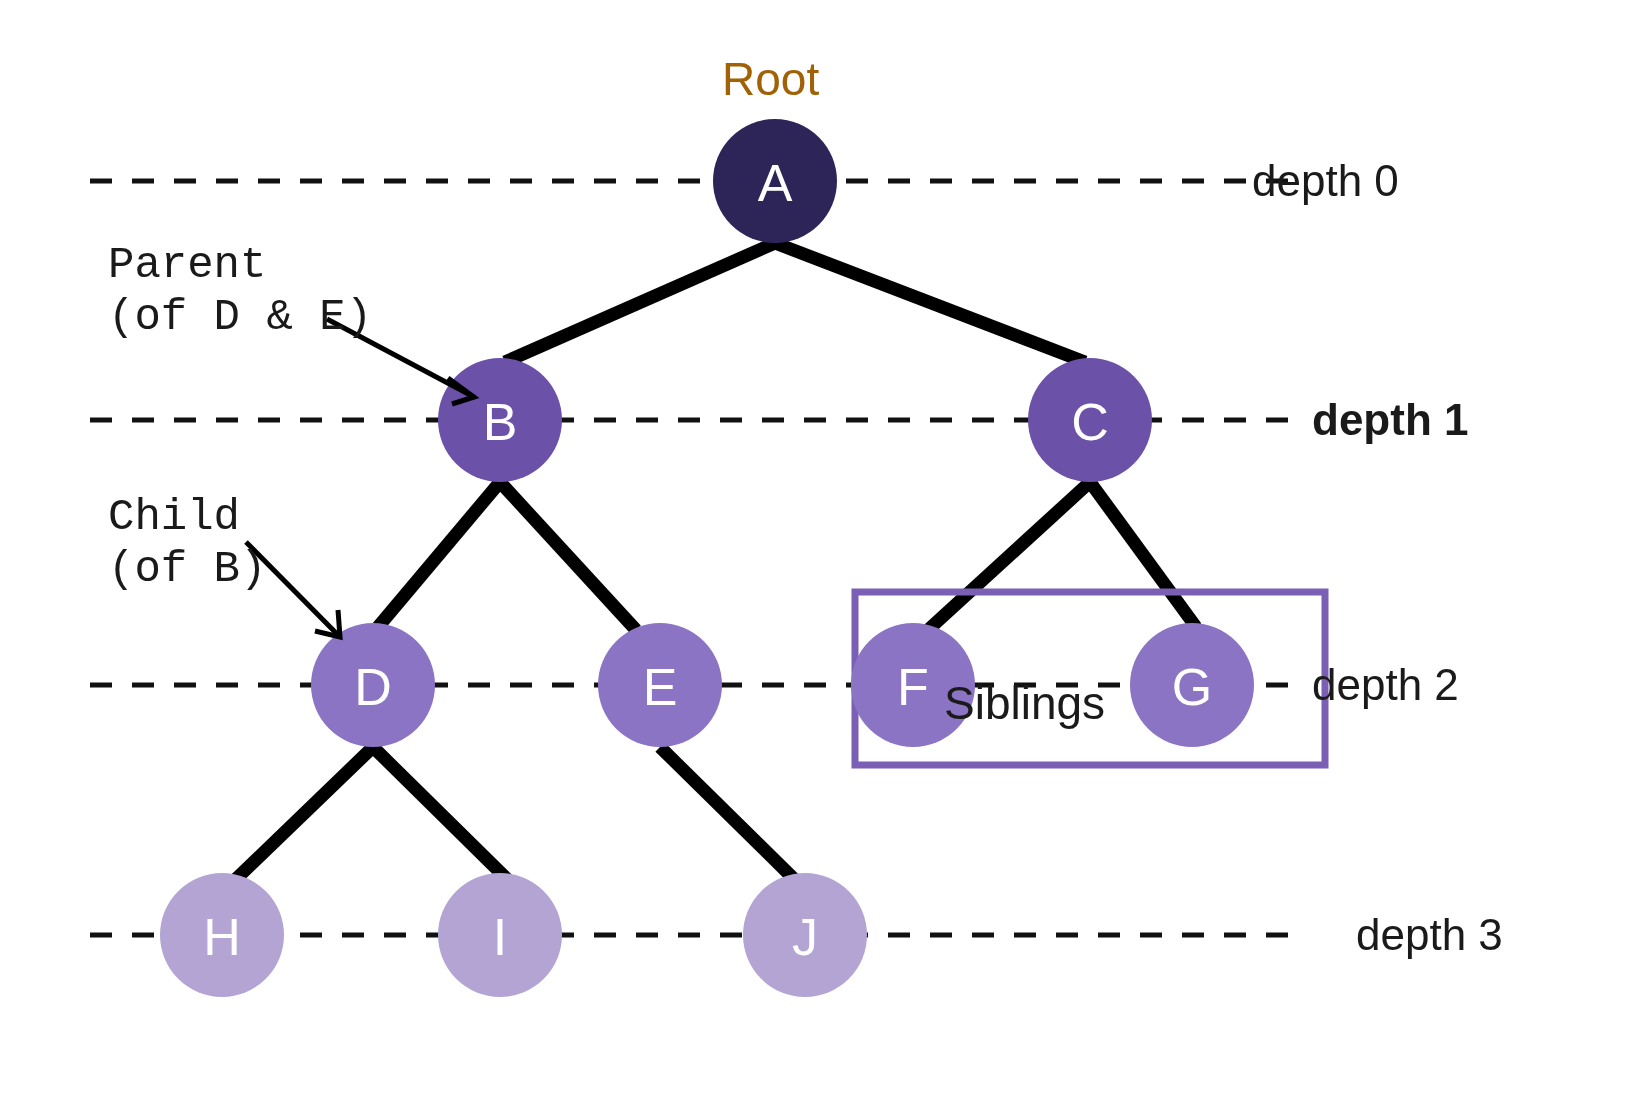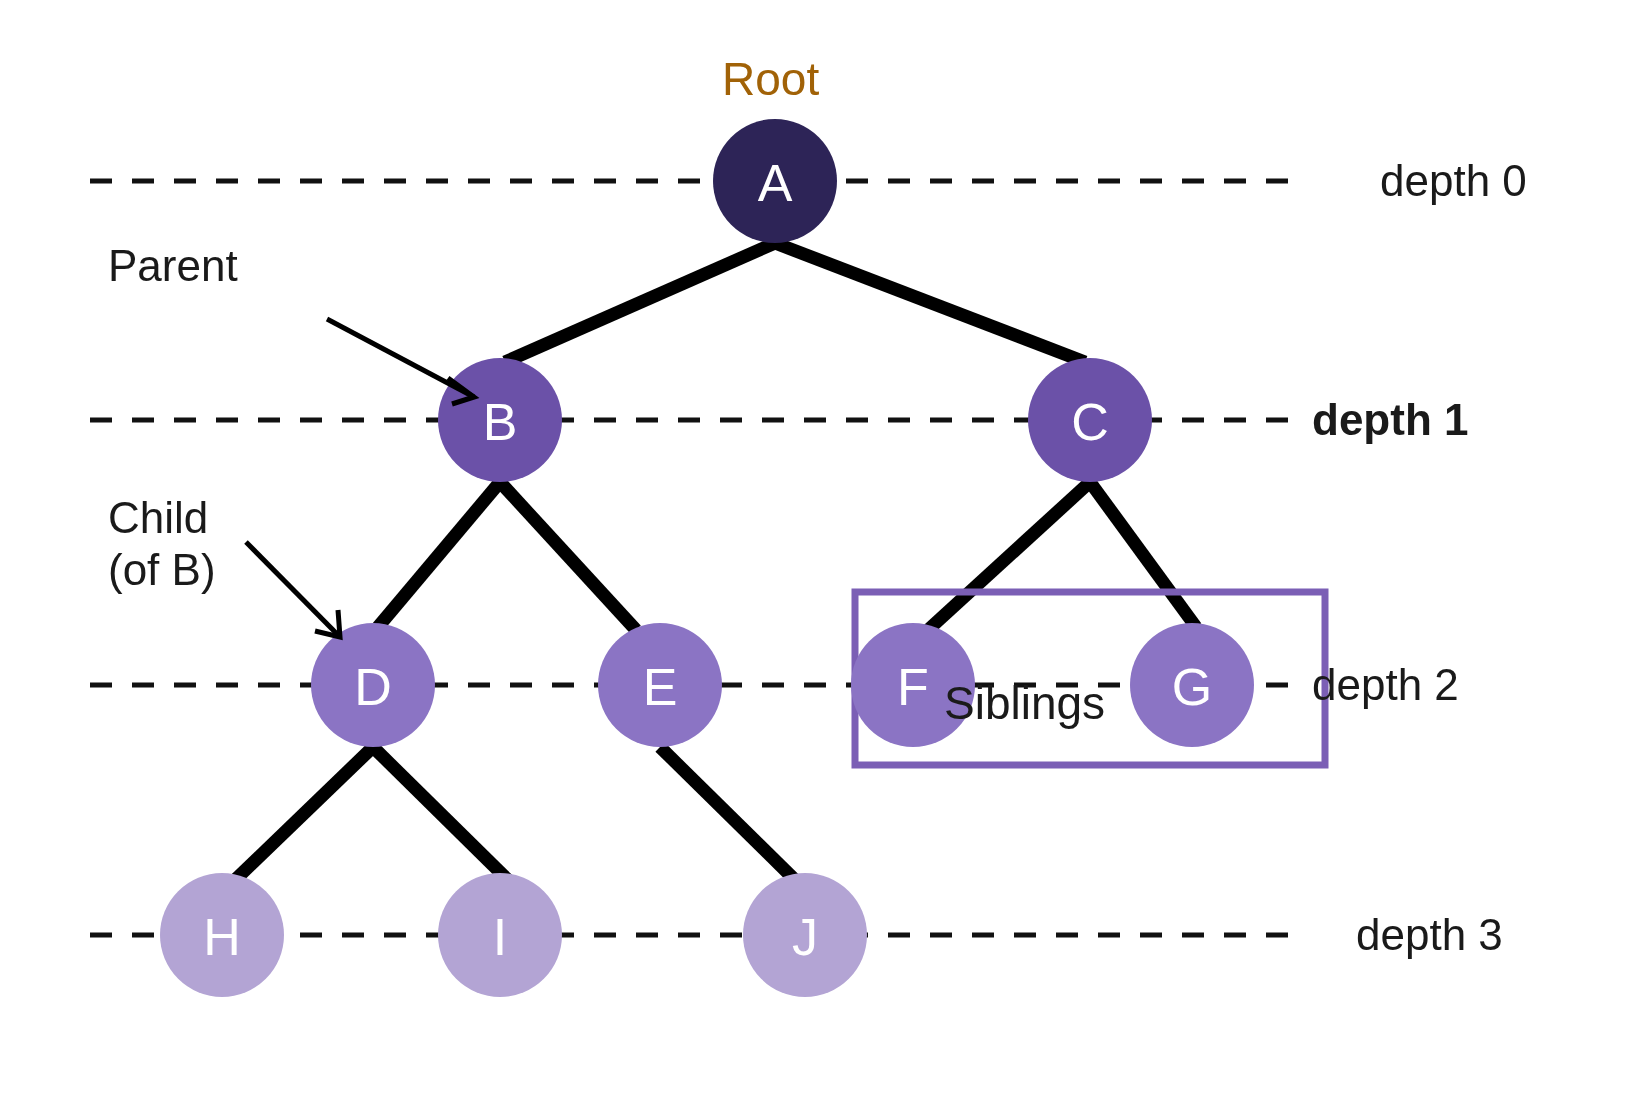--- a/index.html
+++ b/index.html
@@ -65,21 +65,21 @@
   .depth-label {
     position: absolute;
     font-family: "Liberation Sans", sans-serif;
     font-size: 44px;
     color: #1a1a1a;
     white-space: nowrap;
     line-height: 1;
   }
   .annot-text {
     position: absolute;
-    font-family: Liberation Sans, sans-serif;
+    font-family: Liberation Mono, monospace;
     font-size: 44px;
     color: #1a1a1a;
     white-space: nowrap;
     line-height: 1.18;
   }
   .annot-text .line2 { display: block; }
   .root-caption {
     position: absolute;
     font-family: "Liberation Sans", sans-serif;
     font-size: 46px;
@@ -176,27 +176,28 @@
         <line class="annot-arrow" x1="246" y1="542" x2="340" y2="637"></line>
         <polyline class="annot-arrow-head" points="338,610 340,637 315,631"></polyline>
       </g>
     </g>
   </svg>
 
   <div class="root-caption" style="left:722px; top:56px;">Root</div>
 
   <div class="annot-text" style="left:108px; top:240px;">
     <span>Parent</span>
+    <span class="line2">(of D &amp; E)</span>
   </div>
 
   <div class="annot-text" style="left:108px; top:492px;">
     <span>Child</span>
     <span class="line2">(of B)</span>
   </div>
 
   <div class="siblings-caption" style="left:944px; top:680px;">Siblings</div>
 
-  <div class="depth-label" style="left:1380px; top:159px;">depth 0</div>
+  <div class="depth-label" style="left:1252px; top:159px;">depth 0</div>
   <div class="depth-label" style="left:1312px; top:398px;font-weight:bold;">depth 1</div>
   <div class="depth-label" style="left:1312px; top:663px;text-align:center;">depth 2</div>
   <div class="depth-label" style="left:1312px; top:913px;margin-left:44px;">depth 3</div>
 
 </div>
 
 </body></html>

